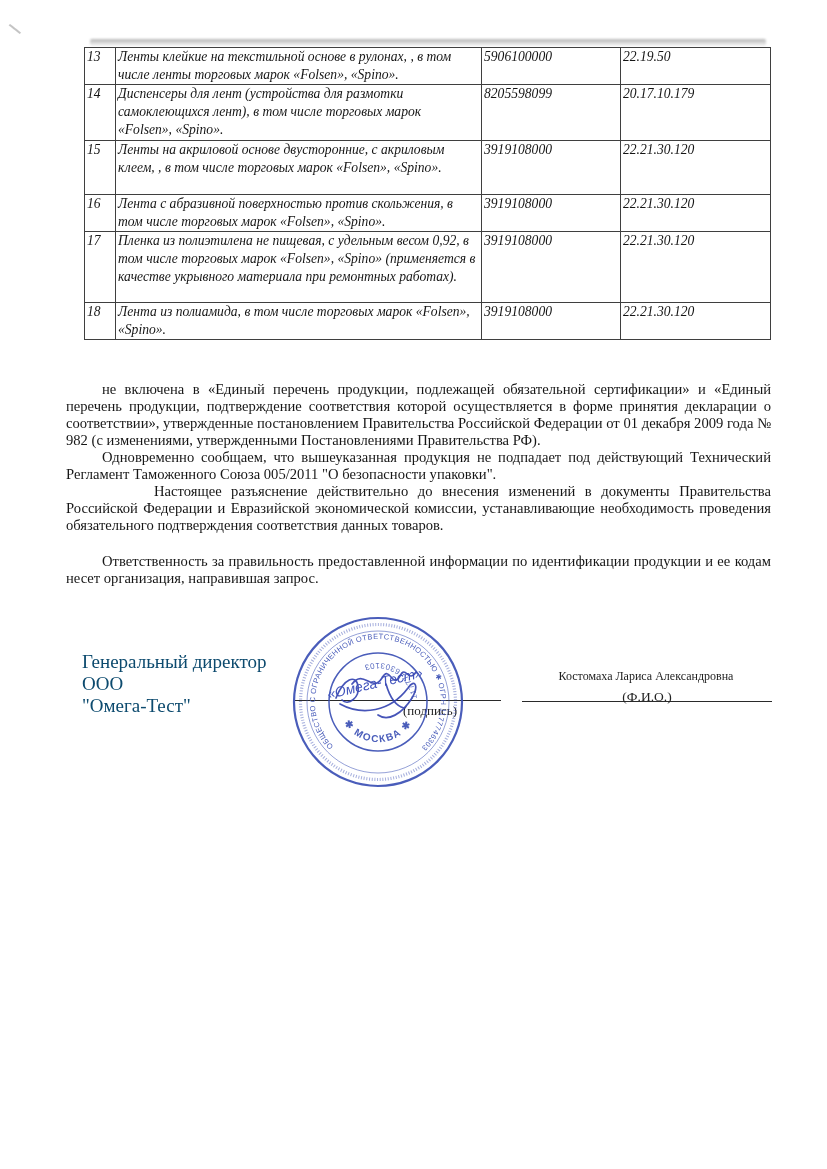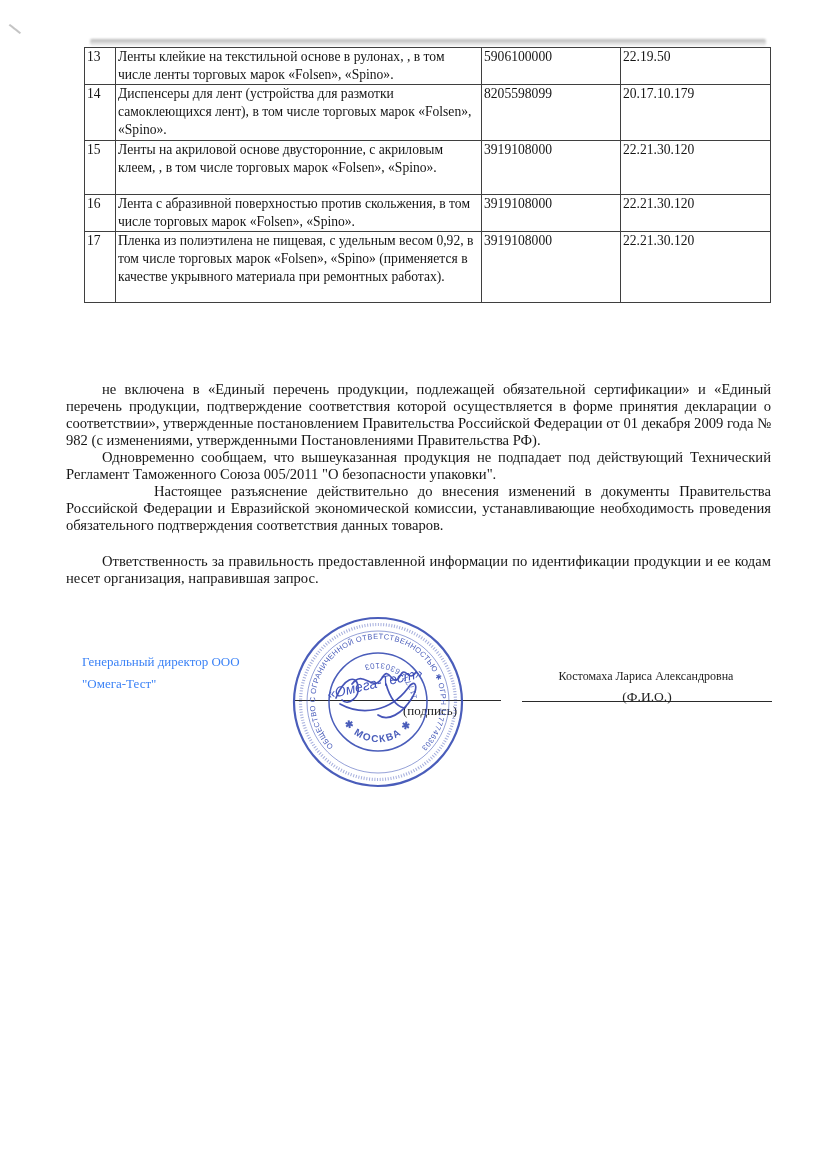--- a/index.html
+++ b/index.html
@@ -15,35 +15,35 @@
     background:linear-gradient(180deg,rgba(120,120,120,.55),rgba(200,200,200,.15));
     filter:blur(1.2px);border-radius:2px;
   }
   .tick{
     left:8px;top:28px;width:14px;height:1.6px;background:#c4c4c4;
     transform:rotate(38deg);filter:blur(.4px);
   }
 
   
   .tbl-wrap{left:84px;top:47px;width:686px;}
-  table{border-collapse:collapse;width:686px;table-layout:fixed;}
+  table{border-collapse:collapse;width:686px;table-layout:fixed;font-style:italic;}
   td{
     border:1px solid #3f3f3f;vertical-align:top;padding:0 3px 0 2px;
     font-size:13.6px;line-height:1.32;overflow:hidden;color:#151515;
   }
 
   
   .body-text{left:66px;top:381px;width:705px;font-size:14.6px;line-height:17px;text-align:justify;color:#161616;}
   .body-text p{margin:0;}
   .ind1{text-indent:36px;}
   .ind3{text-indent:88px;}
   .gap-top{margin-top:19px !important;}
 
   
-  .sig-left{left:82px;top:651px;width:230px;font-size:13px;line-height:22px;color:#3b82f6;}
+  .sig-left{left:82px;top:651px;width:230px;font-size:19px;line-height:22px;color:#0c4a6e;}
   .sig-line{left:295px;top:700px;width:206px;border-top:1.4px solid #2a2a2a;height:0;z-index:4;}
   .sig-caption{left:368px;top:703px;width:124px;text-align:center;font-size:13px;color:#222;z-index:4;}
   .fio-name{left:520px;top:669px;width:252px;text-align:center;font-size:12px;color:#1c1c1c;}
   .fio-line{left:522px;top:701px;width:250px;border-top:1.4px solid #2a2a2a;height:0;}
   .fio-caption{left:522px;top:689px;width:250px;text-align:center;font-size:13.5px;color:#222;}
 
   
   .stamp{left:290px;top:614px;width:176px;height:176px;z-index:6;opacity:.92;pointer-events:none;}
   .stamp text{font-family:"Liberation Sans",sans-serif;}
 </style>
@@ -82,20 +82,26 @@
         </tr>
         <tr style="height: 37px;">
           <td>16</td>
           <td>Лента с абразивной поверхностью против скольжения, в том числе торговых марок «Folsen», «Spino».</td>
           <td>3919108000</td>
           <td>22.21.30.120</td>
         </tr>
         <tr style="height: 71px;">
           <td>17</td>
           <td>Пленка из полиэтилена не пищевая, с удельным весом 0,92, в том числе торговых марок «Folsen», «Spino» (применяется в качестве укрывного материала при ремонтных работах).</td>
+          <td>3919108000</td>
+          <td>22.21.30.120</td>
+        </tr>
+        <tr style="height: 37px;">
+          <td>18</td>
+          <td>Лента из полиамида, в том числе торговых марок «Folsen», «Spino».</td>
           <td>3919108000</td>
           <td>22.21.30.120</td>
         </tr>
       </tbody>
   </table>
 </div>
 
 <div class="abs body-text">
   <p class="ind1">не включена в «Единый перечень продукции, подлежащей обязательной сертификации» и «Единый перечень продукции, подтверждение соответствия которой осуществляется в форме принятия декларации о соответствии», утвержденные постановлением Правительства Российской Федерации от 01 декабря 2009 года № 982 (с изменениями, утвержденными Постановлениями Правительства РФ).</p>
   <p class="ind1">Одновременно сообщаем, что вышеуказанная продукция не подпадает под действующий Технический Регламент Таможенного Союза 005/2011 "О безопасности упаковки".</p>

